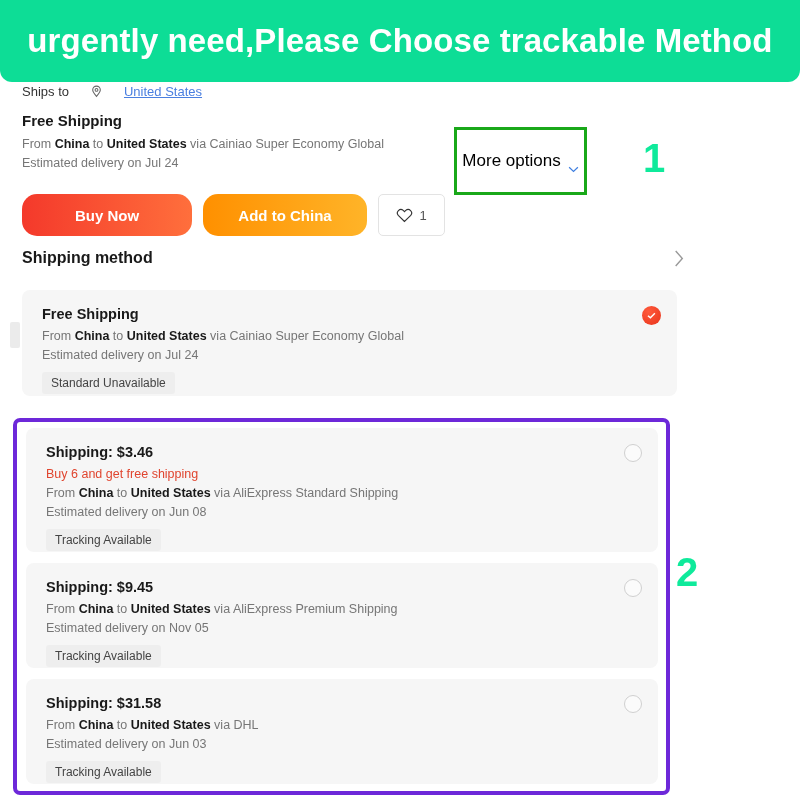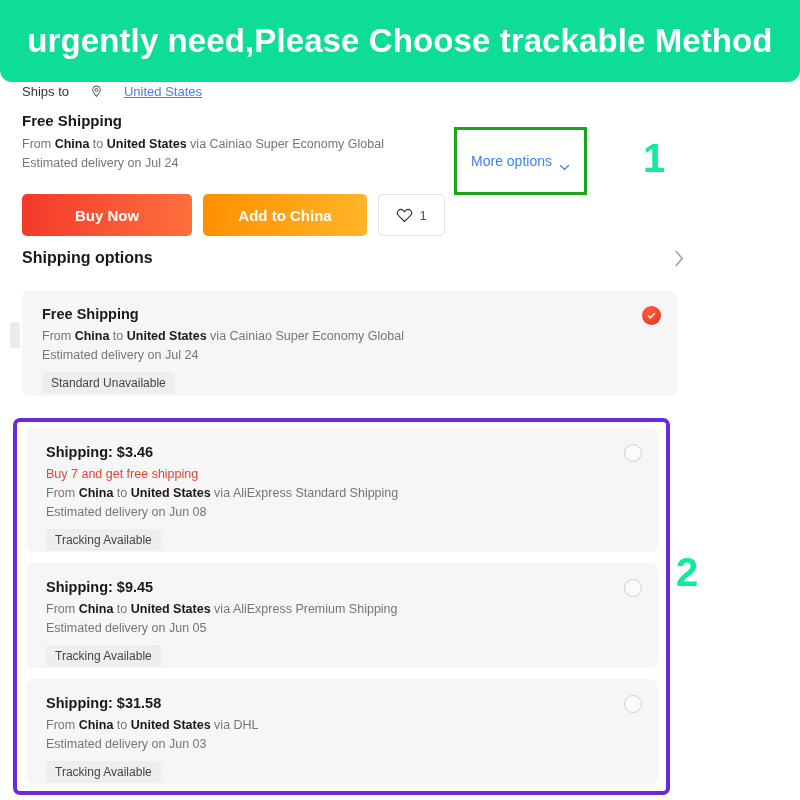--- a/index.html
+++ b/index.html
@@ -42,36 +42,36 @@
   .summary-line b { color: #191919; font-weight: bold; }
 
   
   .more-options-box {
     position: absolute; left: 454px; top: 127px; width: 133px; height: 68px;
     border: 3px solid #19a819; background: #ffffff;
     display: flex; align-items: center; justify-content: center;
   }
   .more-options-inner {
     display: flex; align-items: center; gap: 7px;
-    color: #3b82f6; font-size: 14px;
+    color: #000000; font-size: 17px;
   }
   .chev-down { width: 11px; height: 7px; }
 
   
   .marker {
     position: absolute; color: #0fea9b;
     font-size: 40px; font-weight: bold; line-height: 1;
   }
   .marker-1 { left: 643px; top: 138px; }
   .marker-2 { left: 676px; top: 552px; }
 
   
   .actions { position: absolute; left: 22px; top: 194px; display: flex; gap: 11px; }
   .btn {
-    height: 42px; border: none; border-radius: 5px; cursor: pointer;
+    height: 42px; border: none; border-radius: 15px; cursor: pointer;
     color: #ffffff; font-size: 15px; font-weight: bold;
     font-family: "Liberation Sans", sans-serif;
     display: flex; align-items: center; justify-content: center;
   }
   .btn-buy { width: 170px; background: linear-gradient(90deg,#f4392b 0%, #ff6f3c 100%); }
   .btn-cart { width: 164px; background: linear-gradient(90deg,#ff9000 0%, #ffb428 100%); }
   .btn-wish {
     width: 67px; height: 42px; background: #ffffff;
     border: 1px solid #e3e3e3; border-radius: 5px; cursor: pointer;
     display: flex; align-items: center; justify-content: center; gap: 6px;
@@ -183,21 +183,21 @@
       <span class="heart-icon">
         <svg viewBox="0 0 24 22" width="17" height="16" fill="none" stroke="#333" stroke-width="1.6">
           <path d="M12 20.2 L3.2 11.6a5 5 0 0 1 7-7.1l1.8 1.7 1.8-1.7a5 5 0 0 1 7 7.1z"></path>
         </svg>
       </span>
       <span class="wish-count">1</span>
     </button>
   </div>
 
   <div class="sm-header">
-    <span class="sm-title">Shipping options</span>
+    <span class="sm-title">Shipping method</span>
     <span class="chev-right">
       <svg viewBox="0 0 10 18" width="10" height="17" fill="none" stroke="currentColor" stroke-width="1.5">
         <path d="M1.5 1 L8.5 9 L1.5 17"></path>
       </svg>
     </span>
   </div>
 
   <div class="scroll-nub"></div>
 
   <div class="card card-top">
@@ -210,31 +210,31 @@
           <path d="M2.5 7.2 L5.6 10 L11.3 4.2"></path>
         </svg>
     </div>
   </div>
 
   <div class="green-group">
     <div class="group-inner">
 
       <div class="group-card gc1">
         <div class="card-title">Shipping: $3.46</div>
-        <div class="card-promo">Buy 7 and get free shipping</div>
+        <div class="card-promo">Buy 6 and get free shipping</div>
         <div class="card-line"><span>From </span><b>China</b><span> to </span><b>United States</b><span> via AliExpress Standard Shipping</span></div>
         <div class="card-line">Estimated delivery on Jun 08</div>
         <div class="track-chip">Tracking Available</div>
         <div class="radio"></div>
       </div>
 
       <div class="group-card gc2">
         <div class="card-title">Shipping: $9.45</div>
         <div class="card-line"><span>From </span><b>China</b><span> to </span><b>United States</b><span> via AliExpress Premium Shipping</span></div>
-        <div class="card-line">Estimated delivery on Jun 05</div>
+        <div class="card-line">Estimated delivery on Nov 05</div>
         <div class="track-chip">Tracking Available</div>
         <div class="radio"></div>
       </div>
 
       <div class="group-card gc3">
         <div class="card-title">Shipping: $31.58</div>
         <div class="card-line"><span>From </span><b>China</b><span> to </span><b>United States</b><span> via DHL</span></div>
         <div class="card-line">Estimated delivery on Jun 03</div>
         <div class="track-chip">Tracking Available</div>
         <div class="radio"></div>

